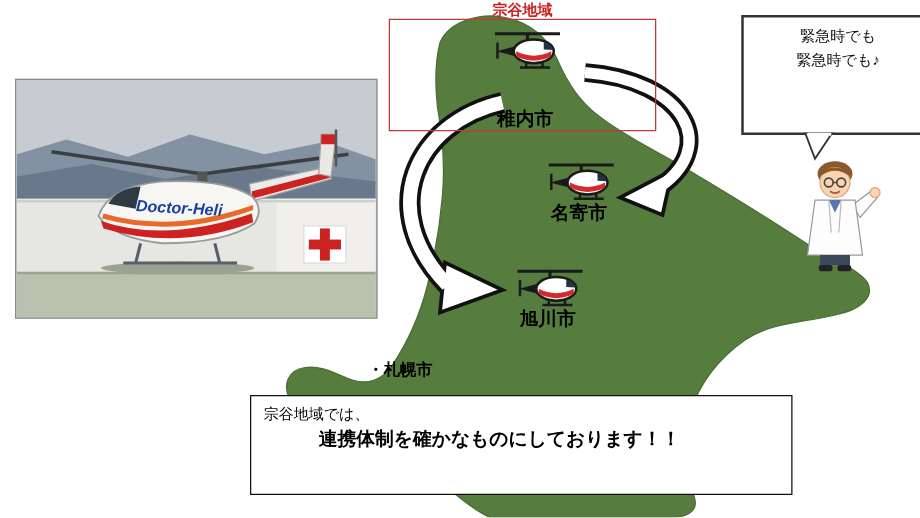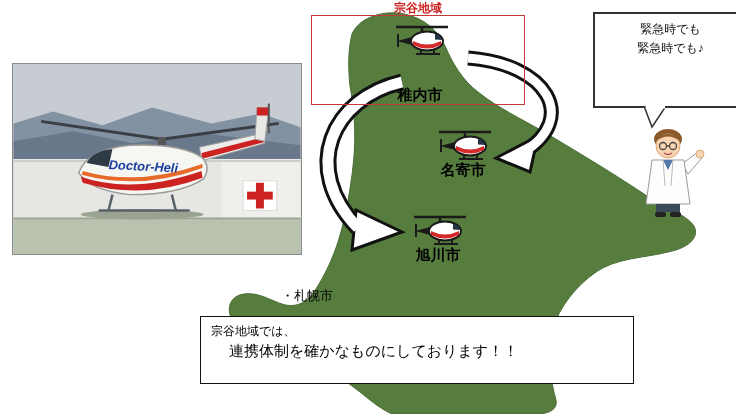--- a/index.html
+++ b/index.html
@@ -11,32 +11,32 @@
   .photo svg{display:block;width:100%;height:100%;}
   .region-box{position:absolute;left:311px;top:15px;width:212px;height:88px;
               border:1.5px solid #c03a3a;z-index:2;}
   .region-label{position:absolute;left:360px;top:0px;width:116px;text-align:center;
                 color:#cc2222;font-size:12px;font-weight:bold;z-index:4;}
   .city{position:absolute;width:70px;text-align:center;font-weight:bold;font-size:15px;
         color:#000;z-index:4;}
   .city-wakkanai{left:385px;top:56px;margin-top:30px;}
   .city-nayoro{left:428px;top:161px;}
   .city-asahikawa{left:403px;top:246px;}
-  .sapporo{position:absolute;left:281px;top:287px;font-weight:normal;font-size:13px;
+  .sapporo{position:absolute;left:294px;top:287px;font-weight:bold;font-size:13px;
            color:#000;z-index:4;}
   .bubble{position:absolute;left:593px;top:12px;width:155px;height:96px;box-sizing:border-box;
           border:2px solid #333;background:#fff;z-index:4;font-size:12px;color:#111;
           text-align:center;padding-top:6px;line-height:1.6;}
   .bubble-tail{position:absolute;left:642px;top:106px;z-index:5;}
   .doctor{position:absolute;left:630px;top:124px;z-index:4;}
-  .bottom-box{position:absolute;left:200px;top:316px;width:434px;height:68px;box-sizing:border-box;
+  .bottom-box{position:absolute;left:200px;top:316px;width:434px;height:80px;box-sizing:border-box;
               border:1.5px solid #111;background:#fff;z-index:6;padding:6px 10px;color:#000;}
   .bottom-line1{font-size:12px;}
   .bottom-line2{font-size:15px;font-weight:bold;margin-top:4px;margin-left:10px;}
-  .bottom-line3{font-size:15px;font-weight:normal;margin-top:2px;margin-left:18px;}
+  .bottom-line3{font-size:15px;font-weight:bold;margin-top:2px;margin-left:44px;}
 </style>
 </head>
 <body>
 
 <div class="stage">
 
   <svg class="map-svg" viewBox="0 0 736 414">
     <defs>
       <g id="heli">
         <line x1="6" y1="5" x2="58" y2="5" stroke="#1a1a1a" stroke-width="2.5"></line>

